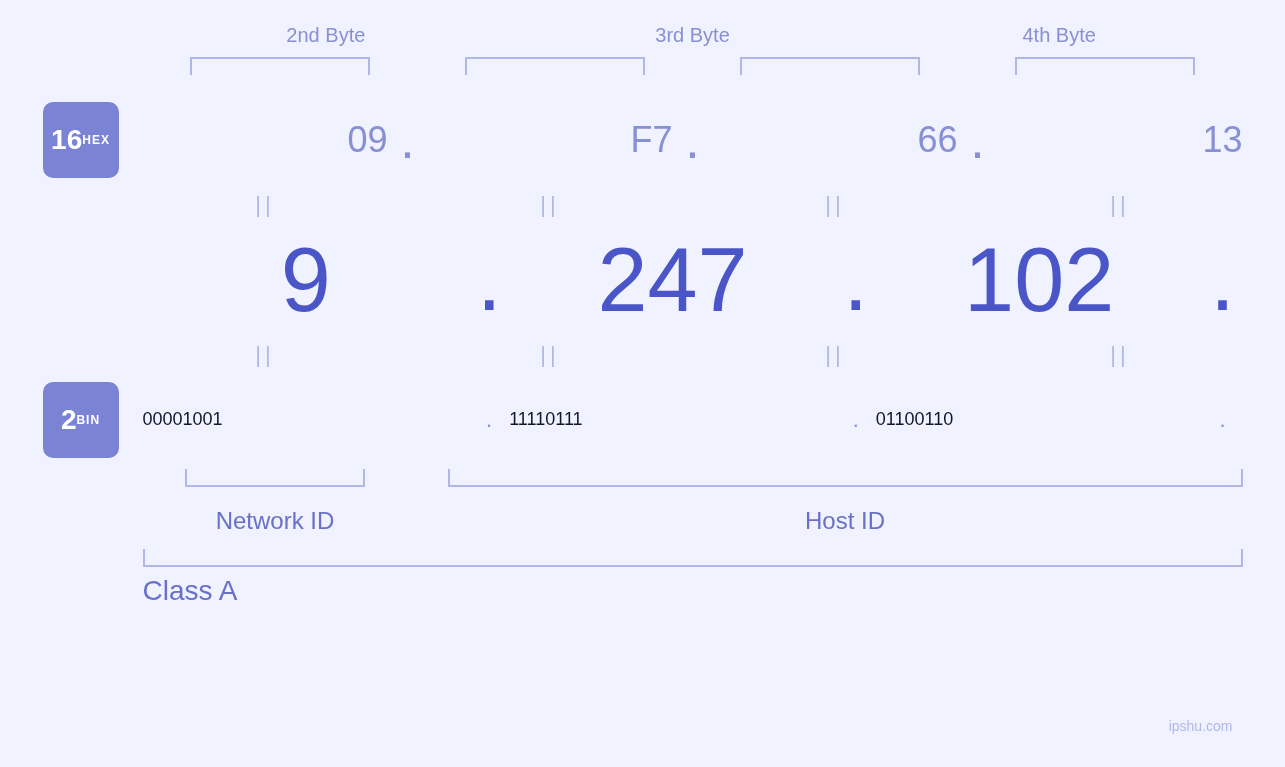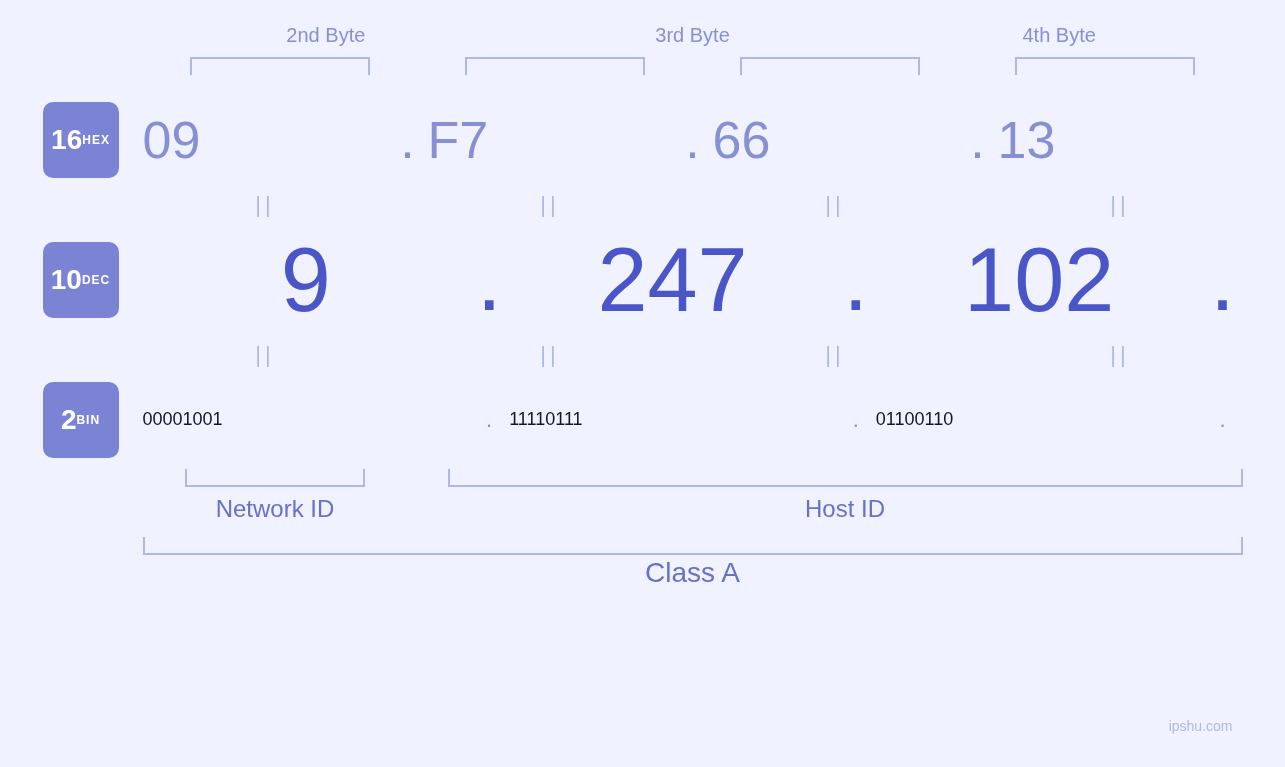--- a/index.html
+++ b/index.html
@@ -92,23 +92,23 @@
       position: relative;
     }
     .hex-badge {
       position: absolute;
       left: 0;
       top: 50%;
       transform: translateY(-50%);
     }
     .value-cell {
       flex: 1;
-      text-align: left;
+      text-align: right;
       color: #8890d4;
-      font-size: 52px;
+      font-size: 36px;
     }
     .dot-cell {
       width: 40px;
       text-align: center;
       color: #8890d4;
       font-size: 52px;
       flex-shrink: 0;
     }
 
     
@@ -190,21 +190,21 @@
       color: #8890d4;
       font-size: 22px;
       flex-shrink: 0;
     }
 
     
     .id-label-row {
       display: flex;
       width: 100%;
       padding-left: 100px;
-      margin-top: 8px;
+      margin-top: 20px;
     }
     .network-id-label {
       flex: 1;
       text-align: center;
       color: #6870c8;
       font-size: 24px;
     }
     .host-id-label {
       text-align: center;
       color: #6870c8;
@@ -225,22 +225,21 @@
       border-bottom: 2px solid #b0b8e8;
       border-left: 2px solid #b0b8e8;
       border-right: 2px solid #b0b8e8;
       height: 18px;
     }
 
     .class-label-row {
       display: flex;
       width: 100%;
       padding-left: 100px;
-      justify-content: center;
-      margin-top: 2px;
+      margin-top: 8px;
     }
     .class-label {
       color: #6870c8;
       font-size: 28px;
     }
 
     
     .watermark {
       position: absolute;
       bottom: 10px;
@@ -309,24 +308,20 @@
     <div class="dot-spacer"></div>
     <div class="equals-cell">||</div>
     <div class="dot-spacer"></div>
     <div class="equals-cell">||</div>
     <div class="dot-spacer"></div>
     <div class="equals-cell">||</div>
   </div>
 
   <div class="row-with-badge">
     <div class="dec-row">
-      <div class="badge dec-badge">
-        <span class="badge-number">10</span>
-        <span class="badge-label">DEC</span>
-      </div>
       <div class="dec-value-cell">9</div>
       <div class="dec-dot-cell">.</div>
       <div class="dec-value-cell">247</div>
       <div class="dec-dot-cell">.</div>
       <div class="dec-value-cell">102</div>
       <div class="dec-dot-cell">.</div>
     </div>
   </div>
 
   <div class="equals-row">

